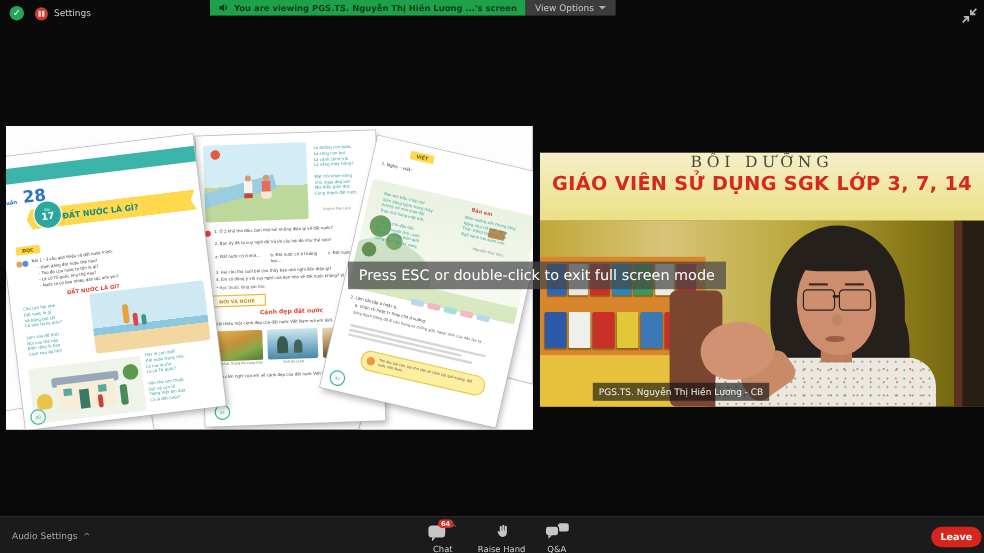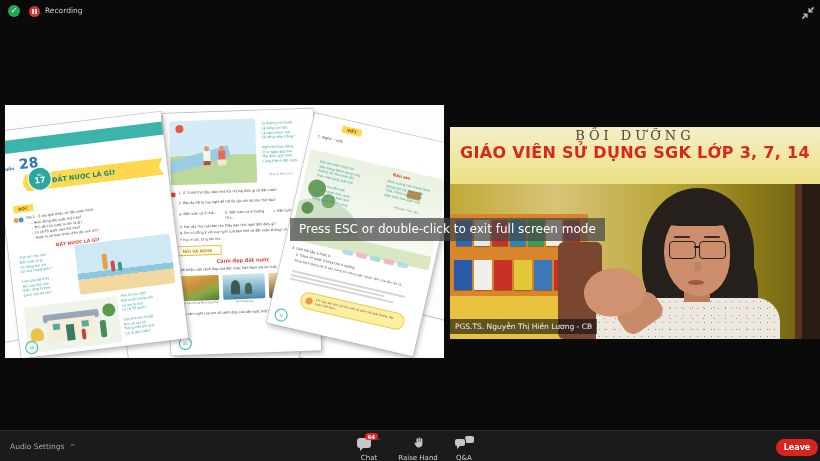--- a/index.html
+++ b/index.html
@@ -35,43 +35,56 @@
   
   #video{left:450px;top:127px;width:370px;height:212px;background:#111;overflow:hidden;z-index:2;}
   .vbanner{left:0;top:0;width:370px;height:57px;background:linear-gradient(#f5efc9,#ece084);}
   .vb1{font-family:"DejaVu Serif",serif;font-size:13px;color:#4c463a;letter-spacing:4px;}
   .vb2{font-size:16px;font-weight:bold;color:#d8281e;white-space:nowrap;letter-spacing:.3px;}
   .vb3{font-size:10.5px;font-weight:bold;color:#d8281e;white-space:nowrap;letter-spacing:.3px;}
   #scene{left:0;top:57px;width:370px;height:155px;
          background:linear-gradient(90deg,#c0a838 0%,#d8c478 28%,#baa83c 58%,#8a7a18 82%,#6a5e10 100%);}
   .book{position:absolute;border-radius:1px;box-shadow:0 1px 1px rgba(0,0,0,.3);}
   .name-tag{display:inline-flex;align-items:center;background:rgba(15,15,15,.62);color:#f0f0f0;
-            font-size:7.5px;height:15px;padding:0 5px;}
+            font-size:7.5px;height:15px;padding:0 5px;margin-left:44px;}
   
   #esc-overlay{left:290px;top:218px;height:23px;line-height:23px;background:rgba(70,70,70,.72);
                color:#fff;font-size:12px;padding:0 9px;z-index:30;white-space:nowrap;}
   
   #bottom-bar{left:0;top:430px;width:820px;height:31px;background:#1b1b1b;border-top:1px solid #282828;z-index:40;}
   .bb-label{font-size:7px;color:#cfcfcf;margin-top:1px;}
   .leave-btn{background:#d7251d;color:#fff;font-size:8px;font-weight:bold;border-radius:8.5px;
              display:flex;align-items:center;justify-content:center;}
 </style>
 </head>
 <body>
 
 <div id="screen">
 
   <div class="abs" style="left:8px;top:5px;width:12px;height:12px;border-radius:50%;background:#27a45c;color:#fff;
               font-size:8px;line-height:12px;text-align:center;z-index:40;">✓</div>
   <div class="abs" style="left:29px;top:6px;width:11px;height:11px;border-radius:50%;background:#cc3a30;z-index:40;">
     <span style="position:absolute;left:3px;top:3px;width:1.6px;height:5px;background:#f3d6d4;"></span>
     <span style="position:absolute;left:6.2px;top:3px;width:1.6px;height:5px;background:#f3d6d4;"></span>
   </div>
-  <div class="abs rec-label" style="left:45px;top:6px;z-index:40;">Recording</div>
-
+  <div class="abs rec-label" style="left:45px;top:6px;z-index:40;">Settings</div>
+
+  <div class="abs banner" style="left:175px;top:0;">
+    <div class="banner-green">
+      <svg width="9" height="9" viewBox="0 0 10 10">
+        <path d="M1 3.4 v3.2 h2 l2.4 2 v-7.2 l-2.4 2 z" fill="#0e3d1c"></path>
+        <path d="M6.8 3 q1.6 2 0 4" stroke="#0e3d1c" fill="none" stroke-width="1"></path>
+      </svg>
+      <span>You are viewing PGS.TS. Nguyễn Thị Hiền Lương ...'s screen</span>
+    </div>
+    <div class="banner-dark">
+      <span>View Options</span>
+      <span class="tri-down"></span>
+    </div>
+  </div>
 
   <div class="abs" style="left:799px;top:4px;width:18px;height:18px;z-index:40;">
     <svg width="18" height="18" viewBox="0 0 16 16">
       <path d="M13 3 L9 7 M12.3 7 H9 V3.7 M3 13 L7 9 M3.7 9 H7 V12.3" stroke="#b8b8b8" stroke-width="1.3" fill="none"></path>
     </svg>
   </div>
 
   <div id="slide" class="abs">
 
     <div class="abs" style="left:-8px;top:228px;width:130px;height:60px;background:#fff;

